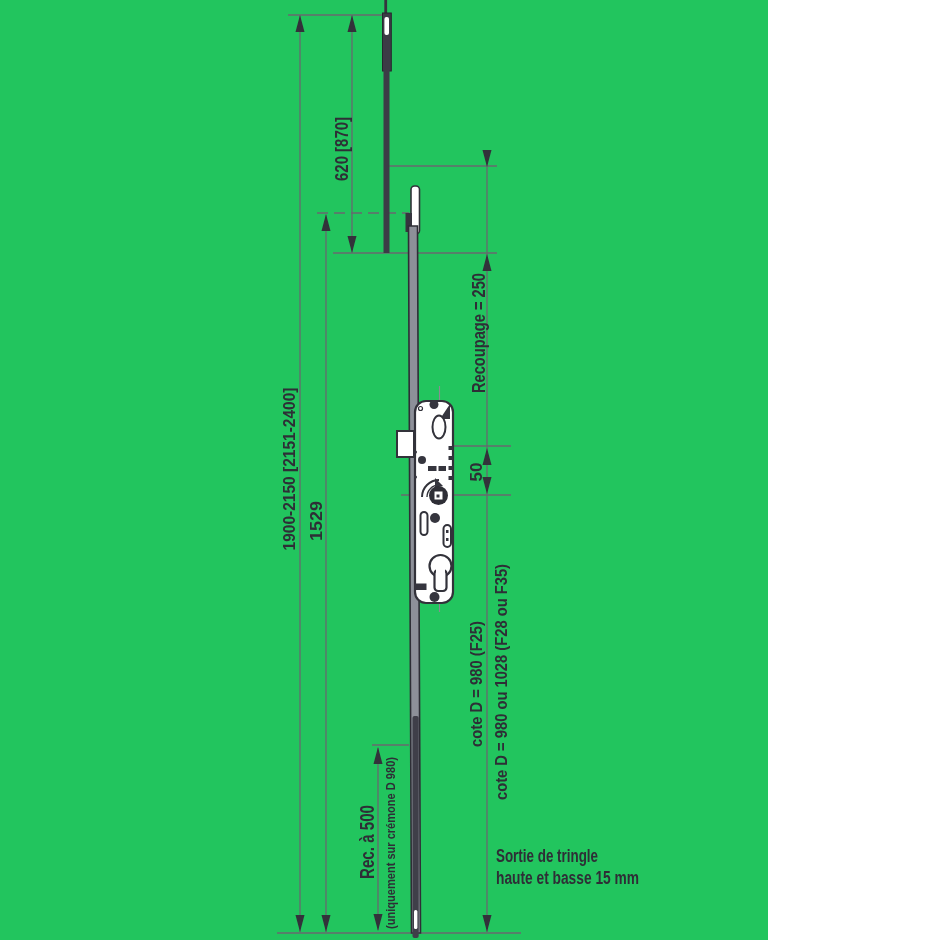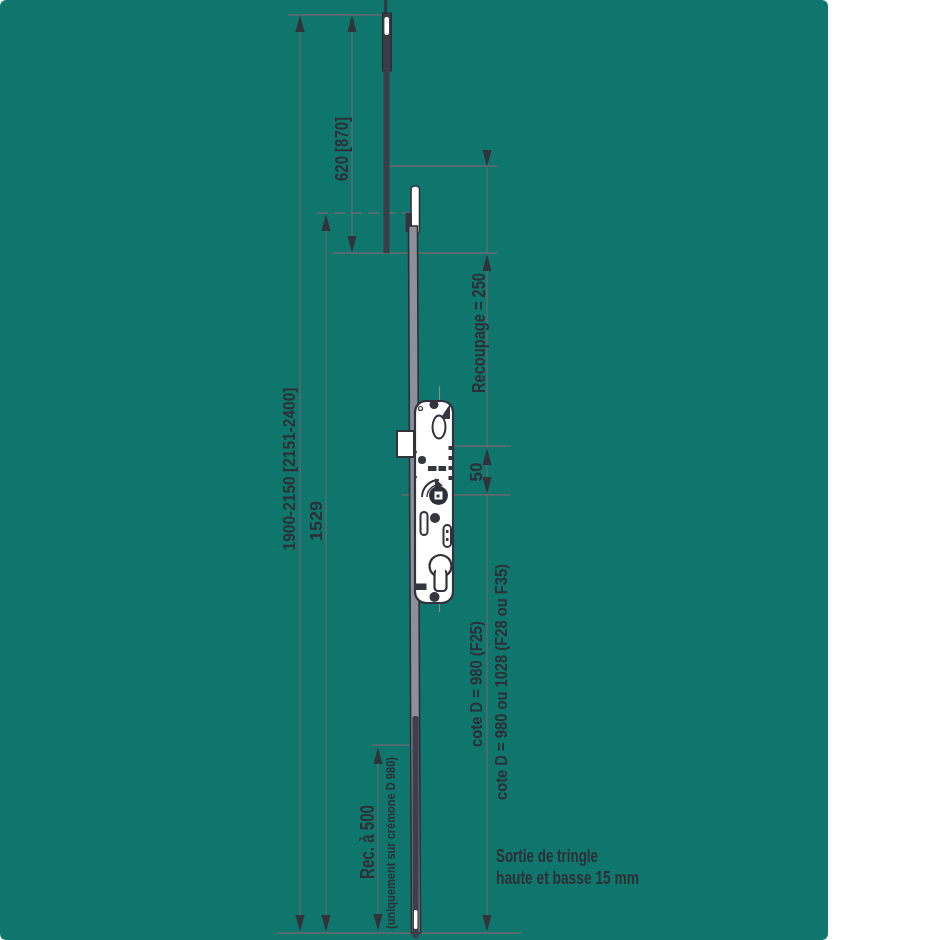--- a/index.html
+++ b/index.html
@@ -1,23 +1,22 @@
 <!DOCTYPE html>
 <html><head>
 <meta charset="utf-8">
 <style>
   html, body { margin: 0; padding: 0; background: #ffffff; }
   #stage {
     position: relative;
-    width: 828px;
+    width: 768px;
     height: 940px;
-    background: #0f766e;
+    background: #22c55e;
     font-family: "Liberation Sans", sans-serif;
     overflow: hidden;
-    border-radius: 6px;
   }
   svg { display: block; }
   .dimline   { stroke: #68686f; stroke-width: 1.3; fill: none; }
   .dimdash   { stroke: #68686f; stroke-width: 1.3; fill: none; stroke-dasharray: 11 6; }
   .centerline{ stroke: #8b8b92; stroke-width: 1.1; fill: none; }
   .centerdash{ stroke: #8b8b92; stroke-width: 1.1; fill: none; stroke-dasharray: 8 4; }
   .arrow     { fill: #32323a; stroke: none; }
   .partthin  { stroke: #32323a; stroke-width: 1.6; fill: #ffffff; }
   .dark      { fill: #35353e; stroke: none; }
   .dimtext {

